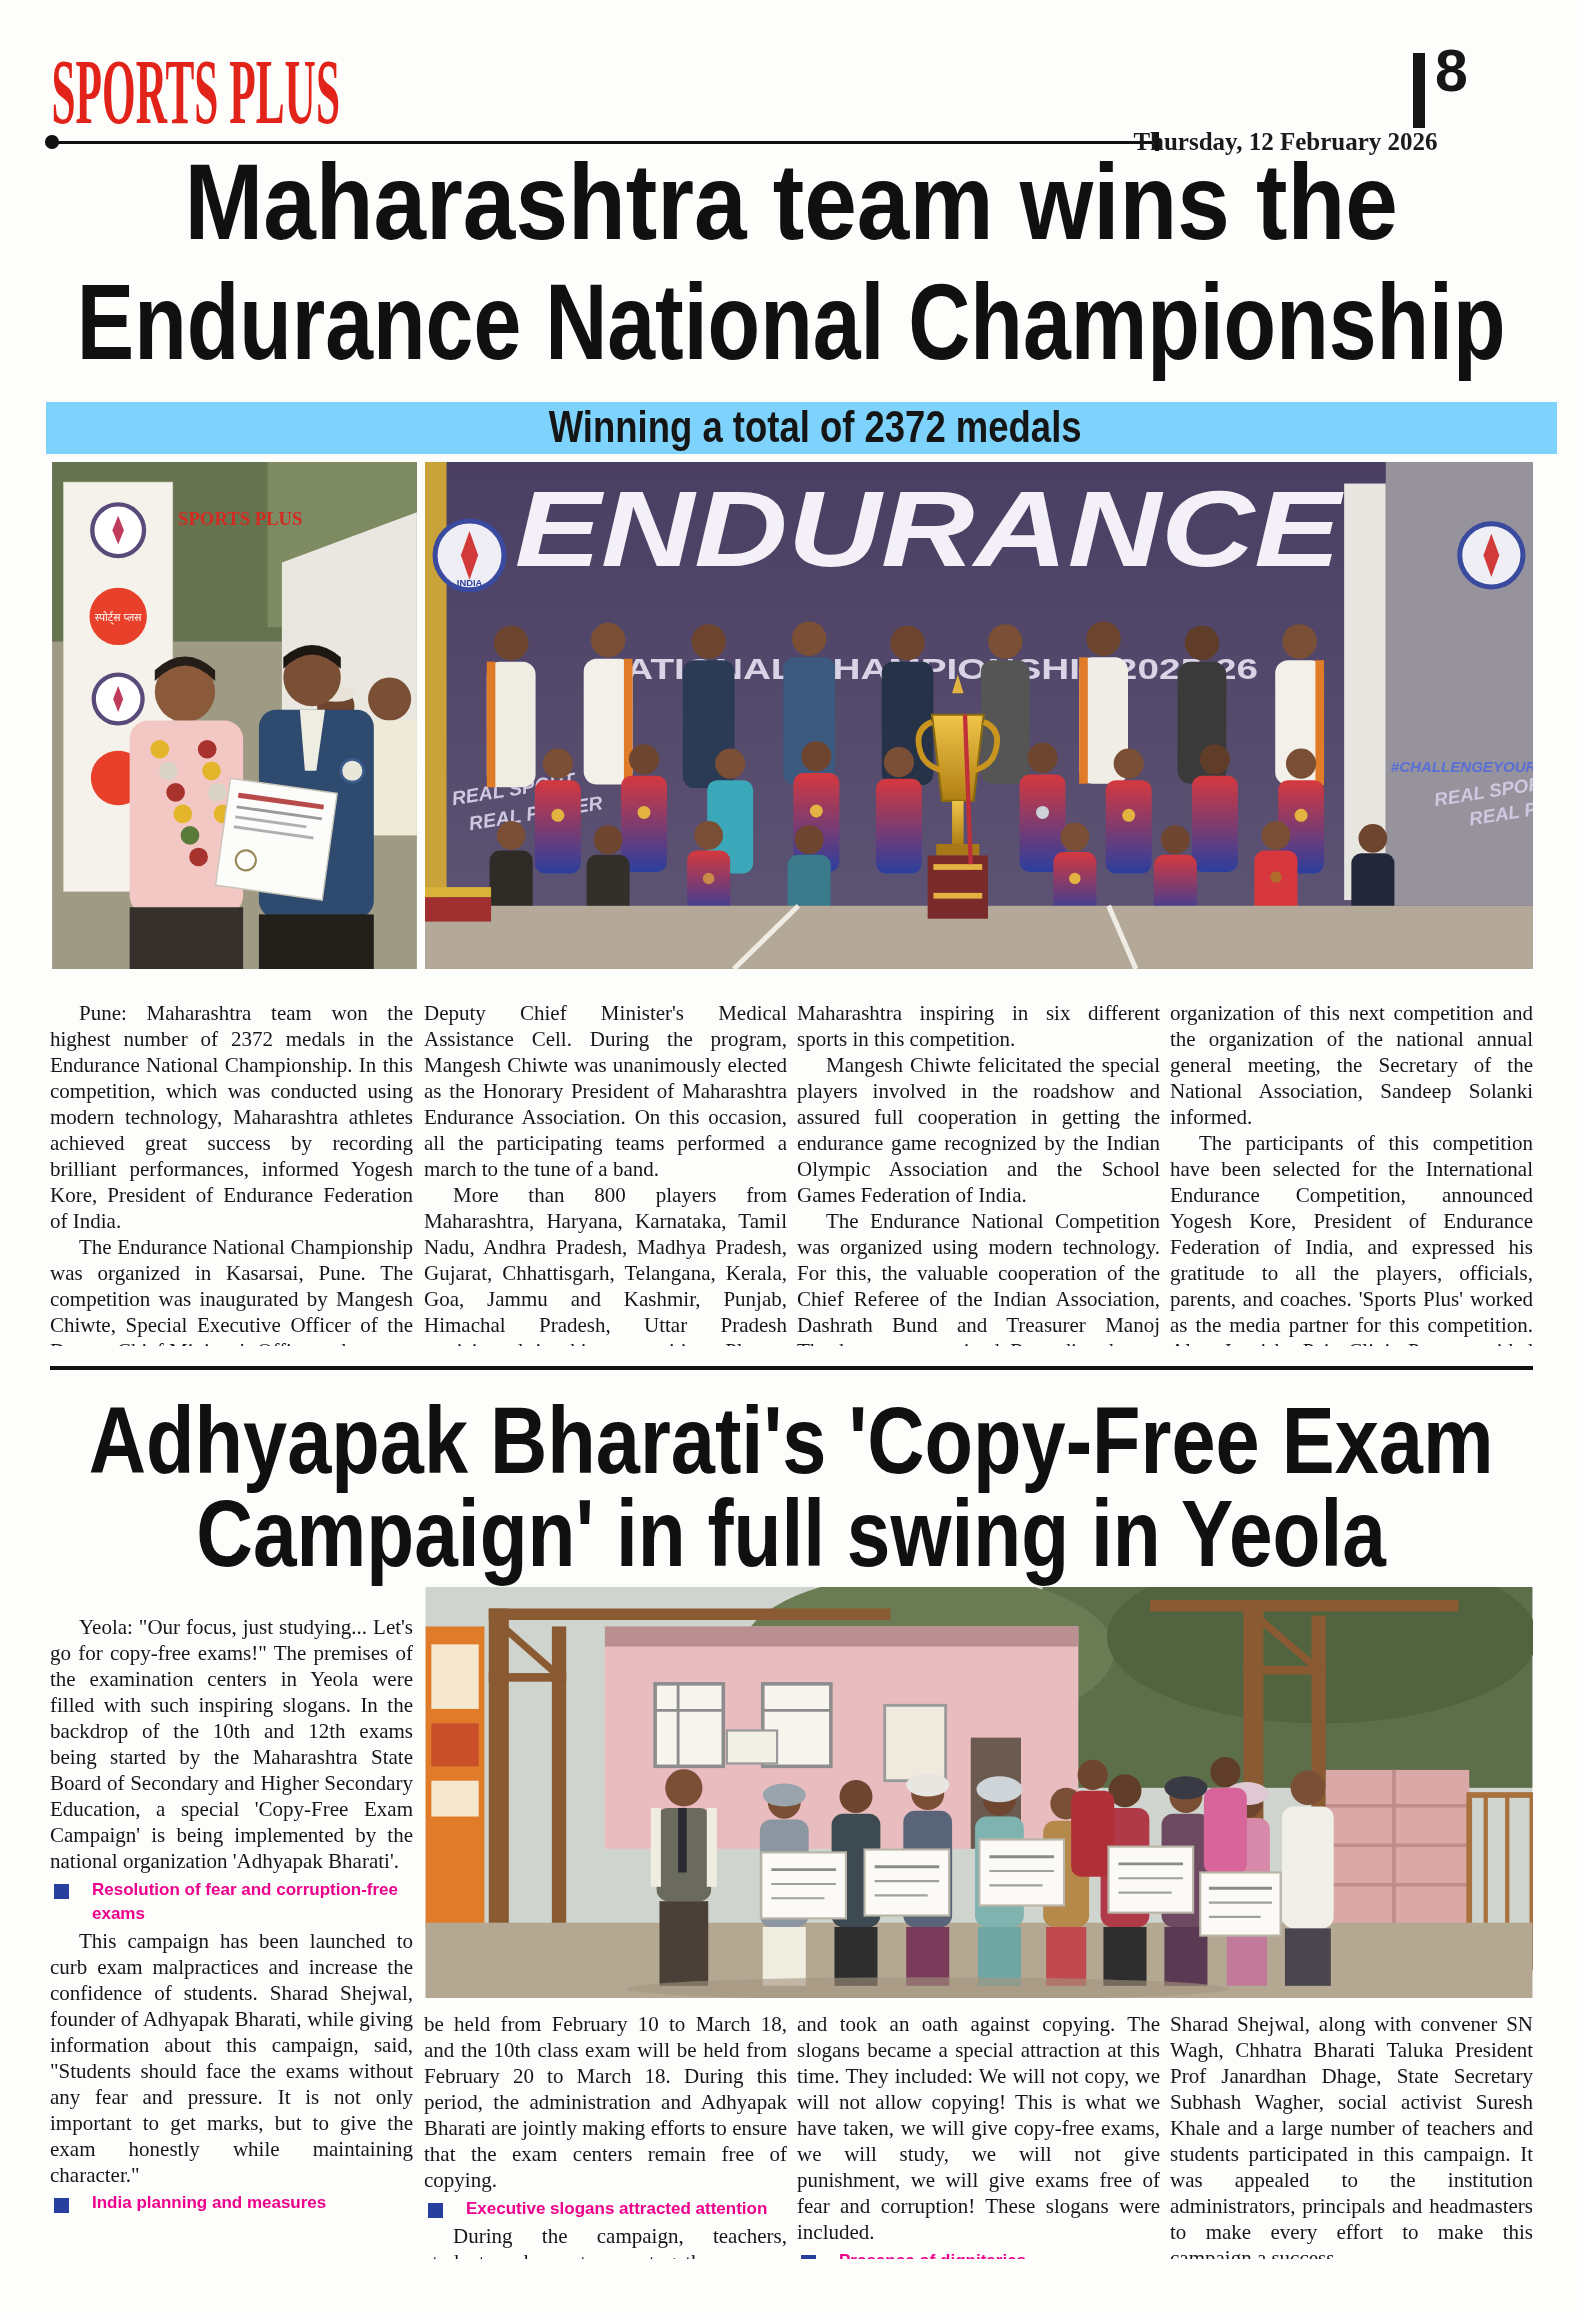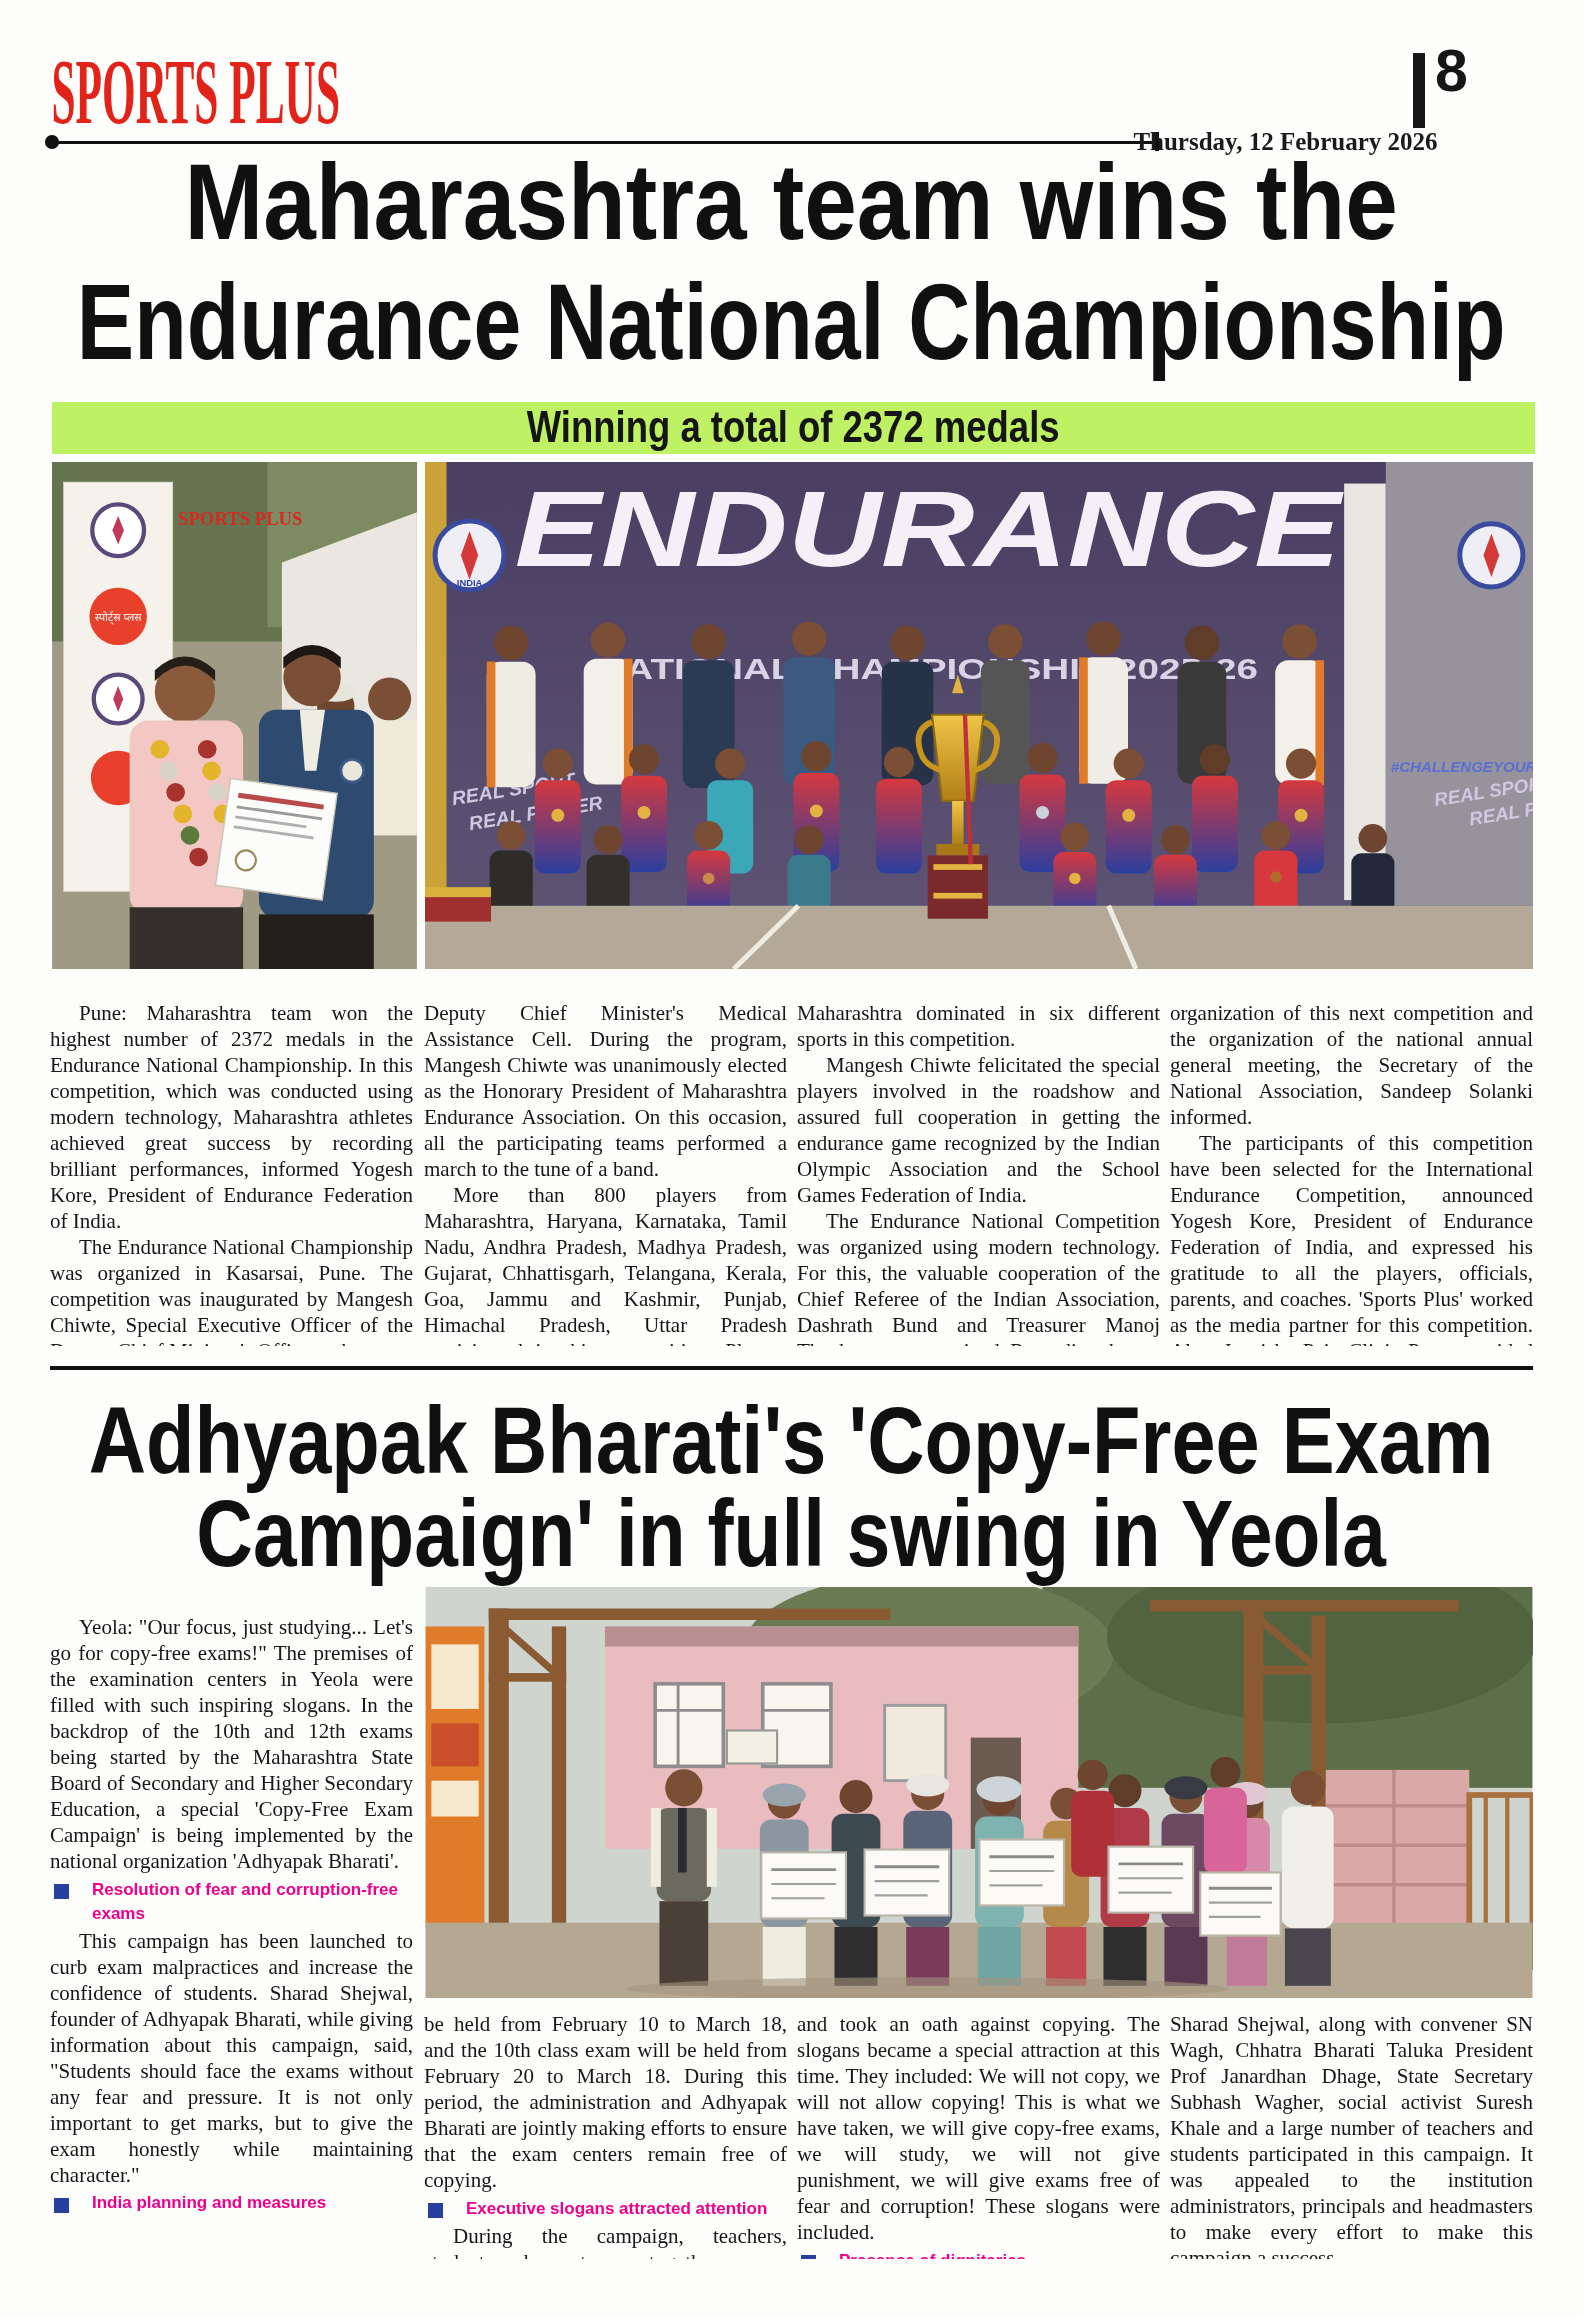--- a/index.html
+++ b/index.html
@@ -9,21 +9,21 @@
   
   .rule{position:absolute;left:50px;top:141px;width:1107px;height:2.9px;background:#111;}
   .rule-dot{position:absolute;left:45px;top:135px;width:13.6px;height:13.6px;border-radius:50%;background:#111;}
   .rule-tick{position:absolute;left:1155px;top:132px;width:3.6px;height:18.7px;background:#111;}
   .pagebar{position:absolute;left:1413px;top:53px;width:12.2px;height:75px;background:#161616;}
   .pagenum{position:absolute;left:1435px;top:42px;font-family:"Liberation Sans",sans-serif;
            font-weight:bold;font-size:59px;line-height:1;color:#161616;}
   .dateline{position:absolute;left:1034px;top:128px;width:503px;text-align:center;
             font-weight:bold;font-size:25px;color:#1a1a1a;}
   
-  .band{position:absolute;left:52px;top:402px;width:1483px;height:52px;background:#bef264;}
+  .band{position:absolute;left:46px;top:402px;width:1483px;height:52px;background:#7dd3fc;padding-left:28px;}
   
   .col{position:absolute;width:363px;font-size:21px;line-height:26px;
        text-align:justify;color:#161616;overflow:hidden;}
   .col p{margin:0;}
   .ind{text-indent:29px;}
   .subhead{position:relative;font-family:Liberation Sans, sans-serif;font-weight:bold;
            font-size:17px;line-height:24px;color:#ec008c;padding-left:42px;
            margin:3.6px 0 2.2px 0;text-align:left;}
   .subhead .sq{position:absolute;left:4.3px;top:6.5px;width:15px;height:15px;background:#2740a0;}
   .divider{position:absolute;left:50px;top:1366px;width:1483px;height:3.6px;background:#111;}
@@ -307,21 +307,21 @@
 
   <div class="col" style="left:50px;top:1000px;height:346px;">
     <p class="ind">Pune: Maharashtra team won the highest number of 2372 medals in the Endurance National Championship. In this competition, which was conducted using modern technology, Maharashtra athletes achieved great success by recording brilliant performances, informed Yogesh Kore, President of Endurance Federation of India.</p>
     <p class="ind">The Endurance National Championship was organized in Kasarsai, Pune. The competition was inaugurated by Mangesh Chiwte, Special Executive Officer of the Deputy Chief Minister's Office and</p>
   </div>
   <div class="col" style="left:424px;top:1000px;height:346px;">
     <p>Deputy Chief Minister's Medical Assistance Cell. During the program, Mangesh Chiwte was unanimously elected as the Honorary President of Maharashtra Endurance Association. On this occasion, all the participating teams performed a march to the tune of a band.</p>
     <p class="ind">More than 800 players from Maharashtra, Haryana, Karnataka, Tamil Nadu, Andhra Pradesh, Madhya Pradesh, Gujarat, Chhattisgarh, Telangana, Kerala, Goa, Jammu and Kashmir, Punjab, Himachal Pradesh, Uttar Pradesh participated in this competition. Players from</p>
   </div>
   <div class="col" style="left:797px;top:1000px;height:346px;">
-    <p>Maharashtra dominated in six different sports in this competition.</p>
+    <p>Maharashtra inspiring in six different sports in this competition.</p>
     <p class="ind">Mangesh Chiwte felicitated the special players involved in the roadshow and assured full cooperation in getting the endurance game recognized by the Indian Olympic Association and the School Games Federation of India.</p>
     <p class="ind">The Endurance National Competition was organized using modern technology. For this, the valuable cooperation of the Chief Referee of the Indian Association, Dashrath Bund and Treasurer Manoj Thackeray was received. Regarding the</p>
   </div>
   <div class="col" style="left:1170px;top:1000px;height:346px;">
     <p>organization of this next competition and the organization of the national annual general meeting, the Secretary of the National Association, Sandeep Solanki informed.</p>
     <p class="ind">The participants of this competition have been selected for the International Endurance Competition, announced Yogesh Kore, President of Endurance Federation of India, and expressed his gratitude to all the players, officials, parents, and coaches. 'Sports Plus' worked as the media partner for this competition. Also, Jeevisha Pain Clinic Pune provided medical support.</p>
   </div>
 
   <div class="divider"></div>
 

